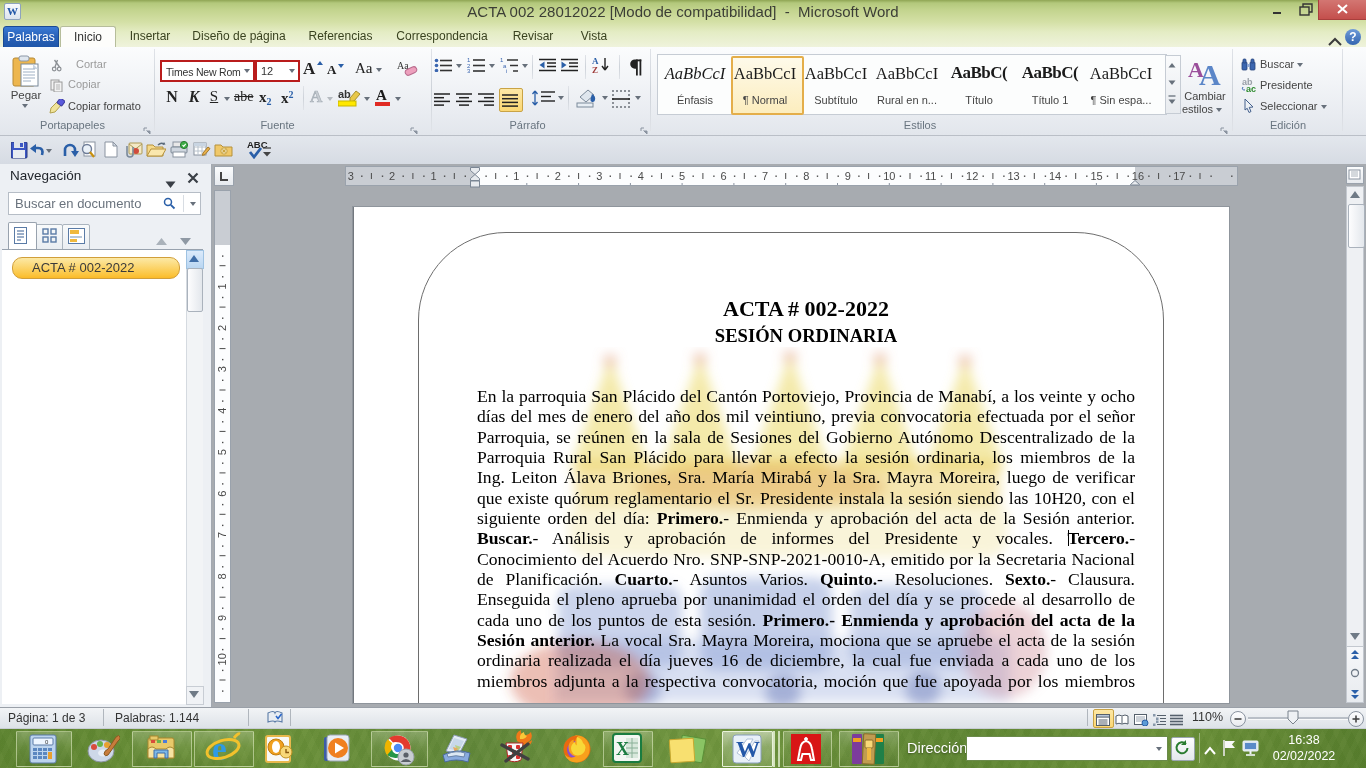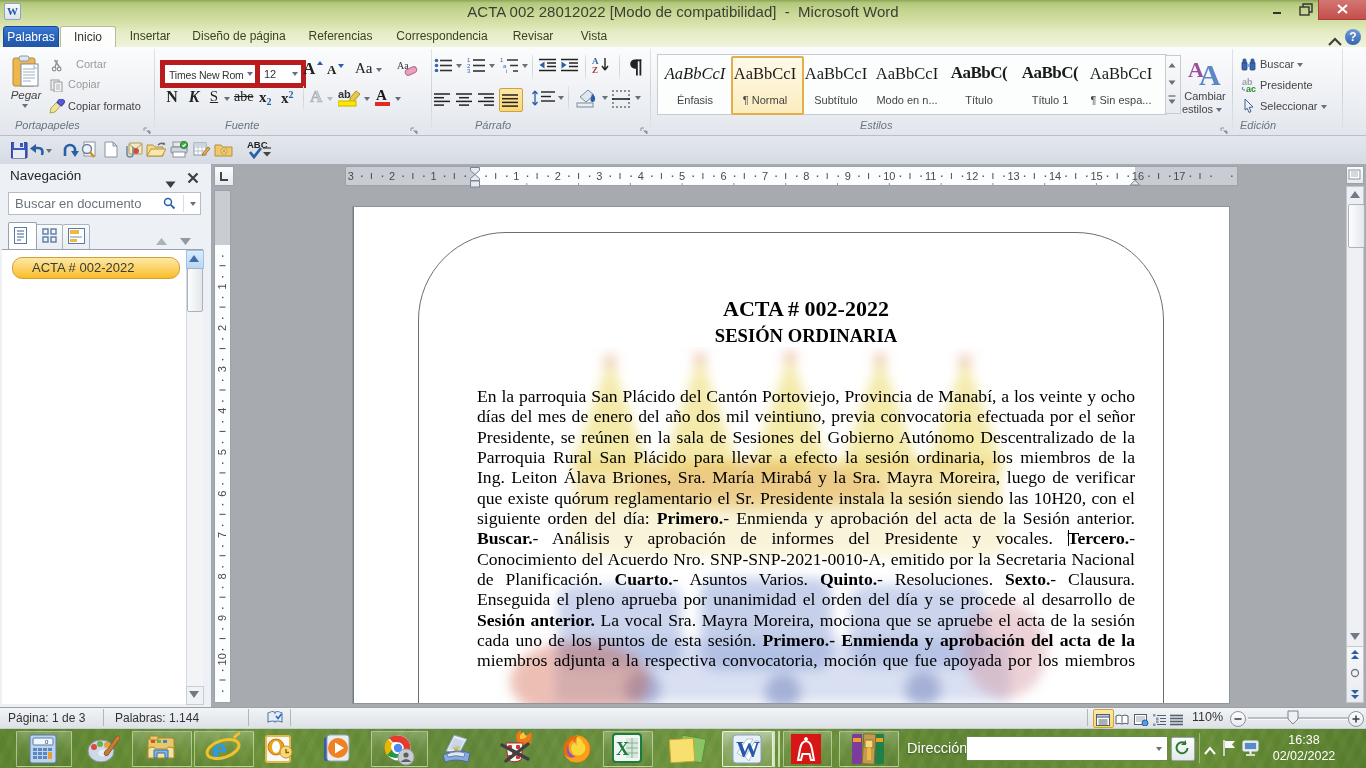--- a/index.html
+++ b/index.html
@@ -15,25 +15,25 @@
 #btnmin{left:1262px;width:29px;}
 #btnmax{left:1291px;width:27px;}
 #btnclose{left:1318px;width:48px;background:linear-gradient(#d37672,#c44f4c);border-left:1px solid #a83f3c;border-bottom:1px solid #a83f3c;}
 
 .tab{top:26px;height:21px;font-size:12px;color:#39421f;text-align:center;line-height:21px;}
 #tabfile{left:3px;width:54px;background:linear-gradient(#3a7ad6,#2a62b8 45%,#1f55a8);border-radius:3px 3px 0 0;color:#fff;border:1px solid #1a4a94;}
 #tabhome{left:60px;width:54px;background:#fdfdfb;border:1px solid #b6bd9b;border-bottom:none;border-radius:2.5px 2.5px 0 0;color:#333;}
 
 #ribbon{left:0;top:47px;width:1366px;height:88px;background:linear-gradient(#fbfcfd 0,#f2f4f7 40%,#e9ecf1 75%,#e2e6ec 100%);border-bottom:1px solid #babfc7;}
 .gsep{top:2px;width:1px;height:82px;background:linear-gradient(#e0e3e8,#cdd2d9 50%,#e0e3e8);}
-.glabel{top:72px;height:13px;font-size:11px;color:#68747f;font-style:italic;}
+.glabel{top:72px;height:13px;font-size:11px;color:#68747f;text-align:center;}
 .launch{top:72px;width:10px;height:10px;}
 .rtext{font-size:11px;color:#444;}
 .gray{color:#9b9b9b;}
-.combo{background:#fff;border:5px solid #b91c1c;height:18px;font-size:11.5px;color:#333;}
+.combo{background:#fff;border:2px solid #b91c1c;height:18px;font-size:11.5px;color:#333;}
 .carr{display:inline-block;width:0;height:0;border-left:3.5px solid transparent;border-right:3.5px solid transparent;border-top:4px solid #67707b;vertical-align:middle;}
 .sel-orange{background:linear-gradient(#fde8a6,#fbd773);border:1px solid #c9a345;border-radius:2px;}
 .chipt{font-family:"Liberation Serif",serif;font-size:16.5px;color:#1a1a1a;text-align:center;white-space:nowrap;}
 .chipl{font-size:11px;color:#444;text-align:center;white-space:nowrap;overflow:hidden;}
 .dt{position:absolute;left:124px;width:658px;text-align:center;font-family:"Liberation Serif",serif;font-weight:bold;color:#000;}
 .dl{height:20.35px;font-family:"Liberation Serif",serif;font-size:17.6px;color:#000;text-align:justify;text-align-last:justify;overflow:hidden;}
 
 #qat{left:0;top:136px;width:1366px;height:28px;background:linear-gradient(#e3e7ed,#d6dbe3);border-bottom:1px solid #b7bdc6;}
 
 #navpane{left:0;top:164px;width:211px;height:543px;background:#edf0f4;border-right:1px solid #a2a8b0;}
@@ -91,21 +91,21 @@
     <rect x="10" y="9" width="17" height="22" fill="#fff" stroke="#7b8a9a"></rect>
     <path d="M22 9 l5 5 h-5 z" fill="#c9d4e0"></path>
     <g stroke="#9fb0c4" stroke-width="1">
           <line x1="12" y1="14" x2="24" y2="14"></line>
           <line x1="12" y1="17" x2="24" y2="17"></line>
           <line x1="12" y1="20" x2="24" y2="20"></line>
           <line x1="12" y1="23" x2="24" y2="23"></line>
           <line x1="12" y1="26" x2="20" y2="26"></line>
         </g>
   </svg></div>
-  <div class="abs rtext" style="left:8px;top:89px;width:36px;text-align:center;font-size:11.5px;font-style:italic;">Pegar</div>
+  <div class="abs rtext" style="left:8px;top:89px;width:36px;text-align:center;font-size:11.5px;">Pegar</div>
   <div class="abs carr" style="left:22px;top:104px;"></div>
   <div class="abs" style="left:51px;top:58px;"><svg width="13" height="13">
         <path d="M6.5 1 L4 8 M3.5 1 L8.5 8" stroke="#8b8f94" stroke-width="1.3" fill="none"></path>
         <circle cx="3.2" cy="10" r="1.8" fill="none" stroke="#8b8f94" stroke-width="1.2"></circle>
         <circle cx="8.2" cy="10" r="1.8" fill="none" stroke="#8b8f94" stroke-width="1.2"></circle>
       </svg></div>
   <div class="abs rtext gray" style="left:68px;top:58px;margin-left:8px;">Cortar</div>
   <div class="abs" style="left:50px;top:78px;"><svg width="14" height="13">
         <rect x="1" y="1" width="8" height="10" fill="#f2f2f2" stroke="#9a9a9a"></rect>
         <rect x="4" y="3" width="8" height="10" fill="#f2f2f2" stroke="#9a9a9a"></rect>
@@ -310,21 +310,21 @@
 
   <div class="abs" style="left:657px;top:54px;width:508px;height:59px;background:#fcfdfd;border:1px solid #c6ccd4;"></div>
   <div class="abs" style="left:731px;top:56px;width:69px;height:55px;background:linear-gradient(#fefaea,#fcedbe);border:2px solid #e4ae4a;border-radius:2px;"></div>
   <div class="abs chipt" style="left:662px;top:64px;width:66px;font-style:italic;">AaBbCcI</div>
   <div class="abs chipl" style="left:662px;top:94px;width:66px;">Énfasis</div>
   <div class="abs chipt" style="left:732px;top:64px;width:66px;">AaBbCcI</div>
   <div class="abs chipl" style="left:732px;top:94px;width:66px;">¶ Normal</div>
   <div class="abs chipt" style="left:803px;top:64px;width:66px;">AaBbCcI</div>
   <div class="abs chipl" style="left:803px;top:94px;width:66px;">Subtítulo</div>
   <div class="abs chipt" style="left:873px;top:64px;width:68px;">AaBbCcI</div>
-  <div class="abs chipl" style="left:873px;top:94px;width:68px;">Modo en n...</div>
+  <div class="abs chipl" style="left:873px;top:94px;width:68px;">Rural en n...</div>
   <div class="abs chipt" style="left:944px;top:63px;width:70px;font-size:17px;font-weight:bold;letter-spacing:-0.5px;">AaBbC(</div>
   <div class="abs chipl" style="left:944px;top:94px;width:70px;">Título</div>
   <div class="abs chipt" style="left:1015px;top:63px;width:70px;font-size:17px;font-weight:bold;letter-spacing:-0.5px;">AaBbC(</div>
   <div class="abs chipl" style="left:1015px;top:94px;width:70px;">Título 1</div>
   <div class="abs chipt" style="left:1086px;top:64px;width:70px;">AaBbCcI</div>
   <div class="abs chipl" style="left:1086px;top:94px;width:70px;">¶ Sin espa...</div>
   <div class="abs" style="left:1165px;top:55px;width:14px;height:57px;background:linear-gradient(#fafbfc,#e8ebef);border:1px solid #c6ccd4;">
     <svg width="12" height="55">
         <path d="M6 7 l3.5 4.5 h-7 z" fill="#67707b"></path>
         <path d="M6 29 l3.5 -4.5 h-7 z" fill="#67707b"></path>
@@ -696,31 +696,32 @@
         <ellipse cx="87" cy="334" rx="70" ry="40" fill="#c94f30" opacity="0.36"></ellipse>
         <ellipse cx="512" cy="303" rx="42" ry="48" fill="#cf8f9a" opacity="0.4"></ellipse>
       </g>
     </svg>
     <div class="abs" style="left:65px;top:25px;width:744px;height:720px;border:1px solid #6d6d6d;border-radius:88px 88px 0 0;"></div>
     <div class="dt" style="top:89px;font-size:22px;">ACTA # 002-2022</div>
     <div class="dt" style="top:118px;font-size:18.6px;">SESIÓN ORDINARIA</div>
     <div id="body" class="abs" style="left:124px;top:179px;width:658px;">
       <div class="dl">En la parroquia San Plácido del Cantón Portoviejo, Provincia de Manabí, a los veinte y ocho</div>
       <div class="dl">días del mes de enero del año dos mil veintiuno, previa convocatoria efectuada por el señor</div>
-      <div class="dl">Presidente, se reúnen en la sala de Sesiones del Gobierno Autónomo Descentralizado de la</div>
+      <div class="dl">Parroquia, se reúnen en la sala de Sesiones del Gobierno Autónomo Descentralizado de la</div>
       <div class="dl">Parroquia Rural San Plácido para llevar a efecto la sesión ordinaria, los miembros de la</div>
       <div class="dl">Ing. Leiton Álava Briones, Sra. María Mirabá y la Sra. Mayra Moreira, luego de verificar</div>
       <div class="dl">que existe quórum reglamentario el Sr. Presidente instala la sesión siendo las 10H20, con el</div>
       <div class="dl">siguiente orden del día: <b>Primero.</b>- Enmienda y aprobación del acta de la Sesión anterior.</div>
       <div class="dl"><b>Buscar.</b>- Análisis y aprobación de informes del Presidente y vocales. <b>Tercero.</b>-</div>
       <div class="dl">Conocimiento del Acuerdo Nro. SNP-SNP-2021-0010-A, emitido por la Secretaria Nacional</div>
       <div class="dl">de Planificación. <b>Cuarto.</b>- Asuntos Varios. <b>Quinto.</b>- Resoluciones. <b>Sexto.</b>- Clausura.</div>
       <div class="dl">Enseguida el pleno aprueba por unanimidad el orden del día y se procede al desarrollo de</div>
+      <div class="dl">cada uno de los puntos de esta sesión. <b>Primero.- Enmienda y aprobación del acta de la</b></div>
       <div class="dl"><b>Sesión anterior.</b> La vocal Sra. Mayra Moreira, mociona que se apruebe el acta de la sesión</div>
-      <div class="dl">cada uno de los puntos de esta sesión. <b>Primero.- Enmienda y aprobación del acta de la</b></div>
+      <div class="dl">ordinaria realizada el día jueves 16 de diciembre, la cual fue enviada a cada uno de los</div>
       <div class="dl">miembros adjunta a la respectiva convocatoria, moción que fue apoyada por los miembros</div>
     </div>
     <div class="abs" style="left:715px;top:323px;width:1px;height:16px;background:#000;"></div>
   </div>
 
   <div class="abs" style="left:1346px;top:166px;width:18px;height:18px;background:linear-gradient(#fbfcfd,#e7eaee);border:1px solid #9aa2ac;box-sizing:border-box;"><svg width="16" height="16">
         <rect x="2" y="3" width="11" height="9" fill="#fff" stroke="#8a93a0"></rect>
         <g stroke="#aab2ba">
           <line x1="4" y1="5" x2="11" y2="5"></line>
           <line x1="4" y1="7" x2="11" y2="7"></line>

